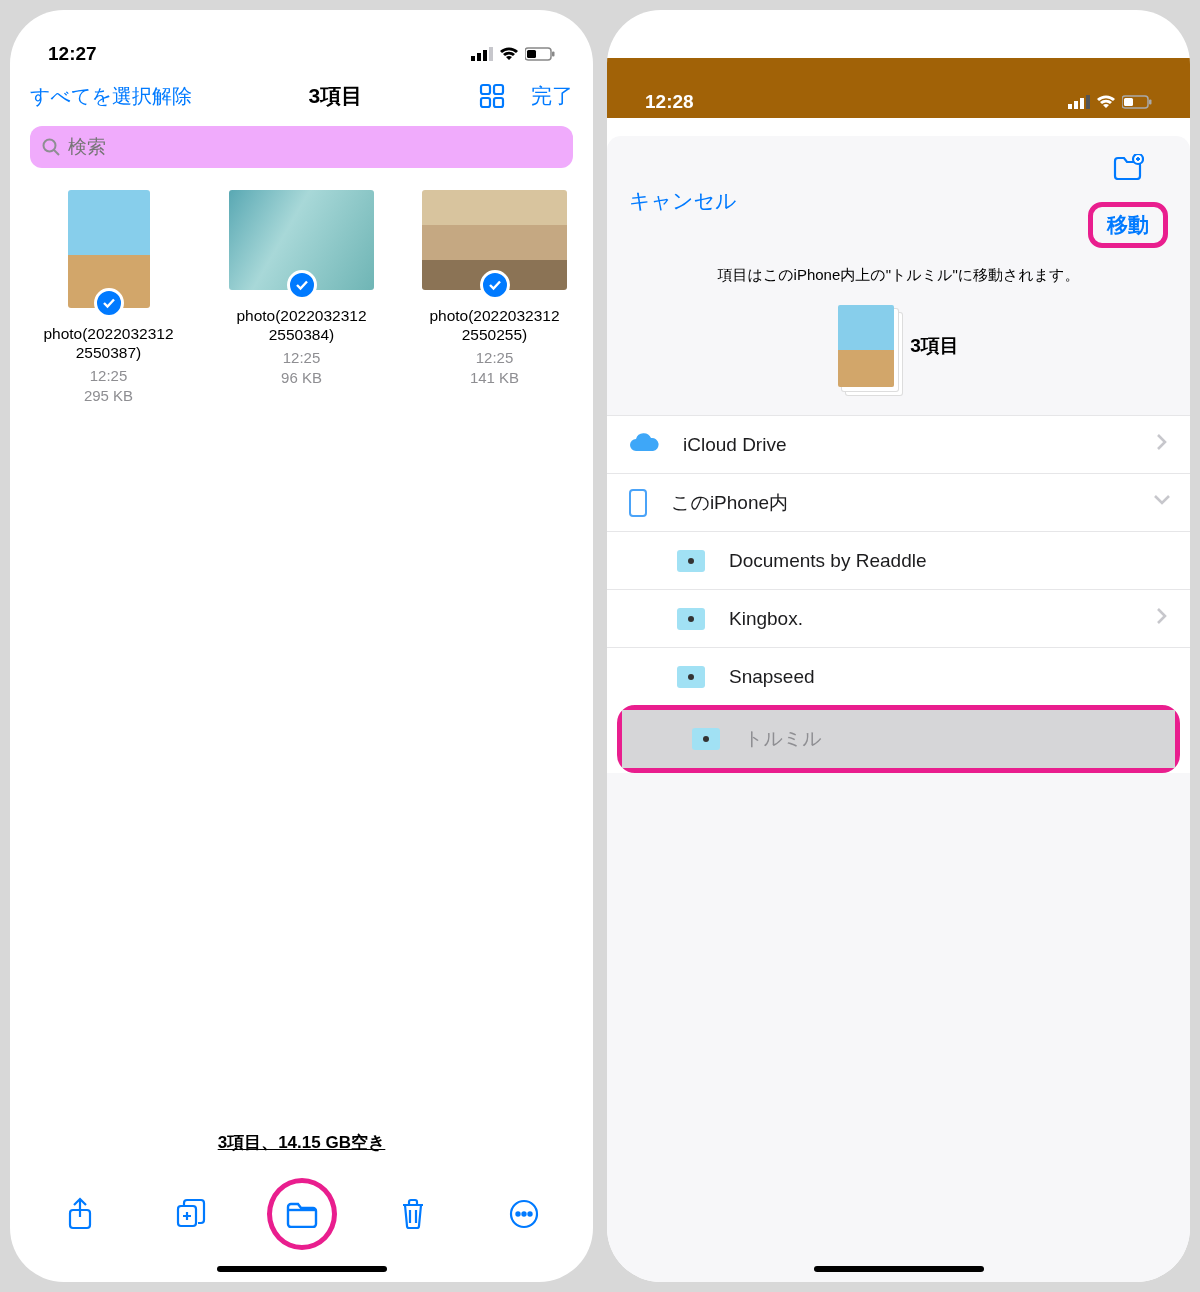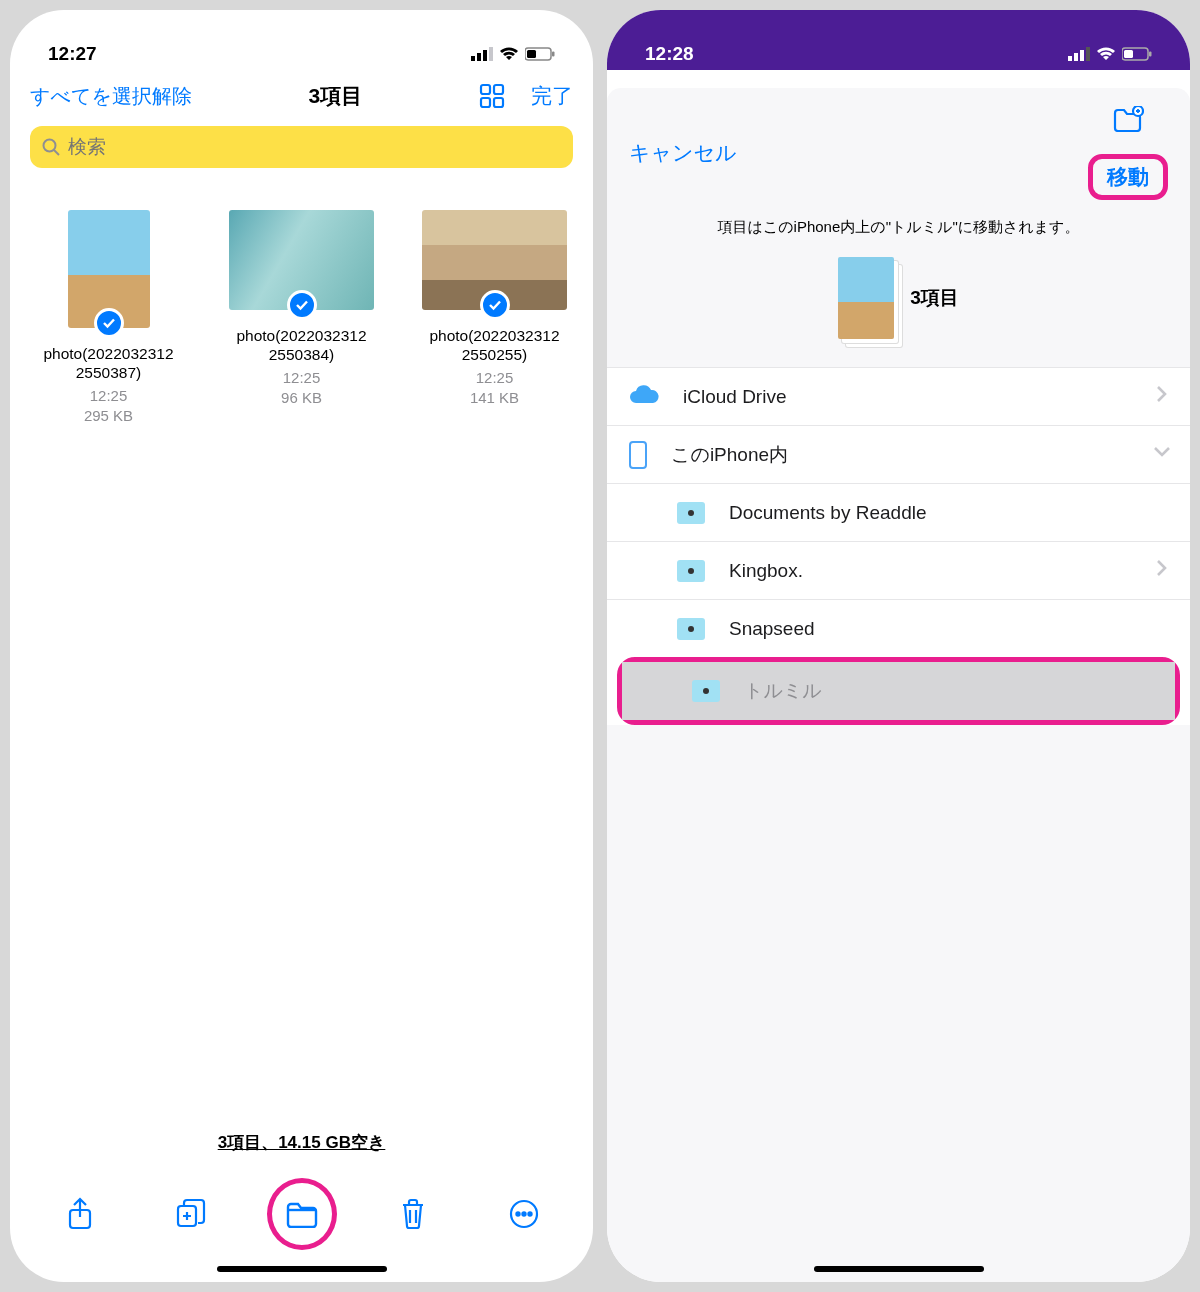--- a/index.html
+++ b/index.html
@@ -25,33 +25,33 @@
   
   .statusbar {
     height: 60px;
     display: flex;
     justify-content: space-between;
     align-items: center;
     padding: 28px 38px 0;
     font-size: 19px;
     font-weight: 600;
   }
-  .statusbar.dark { background: #4c1d95; color: #fff; }
+  .statusbar.dark { background: #a16207; color: #fff; margin-top: 48px; }
   .sb-right { display: flex; align-items: center; gap: 6px; }
 
   
   .nav { display: flex; align-items: center; justify-content: space-between; padding: 12px 20px 10px; }
   .nav .deselect { color: #007aff; font-size: 20px; }
   .nav .count { font-weight: 600; font-size: 21px; }
   .nav .right { display: flex; align-items: center; gap: 26px; color: #007aff; }
   .nav .done { font-size: 21px; }
   .grid-icon { display: inline-flex; }
 
   .search {
-    margin: 6px 20px 20px; background: #fde047; border-radius: 12px;
+    margin: 6px 20px 0; background: #f0abfc; border-radius: 12px;
     display: flex; align-items: center; gap: 8px; padding: 10px 12px;
     color: #8e8e92; font-size: 19px;
   }
   .search input {
     border: none; outline: none; background: transparent; font-size: 19px;
     color: #555; flex: 1;
   }
 
   .files-grid { display: flex; gap: 20px; padding: 22px 12px; }
   .file { flex: 1; display: flex; flex-direction: column; align-items: center; position: relative; }

